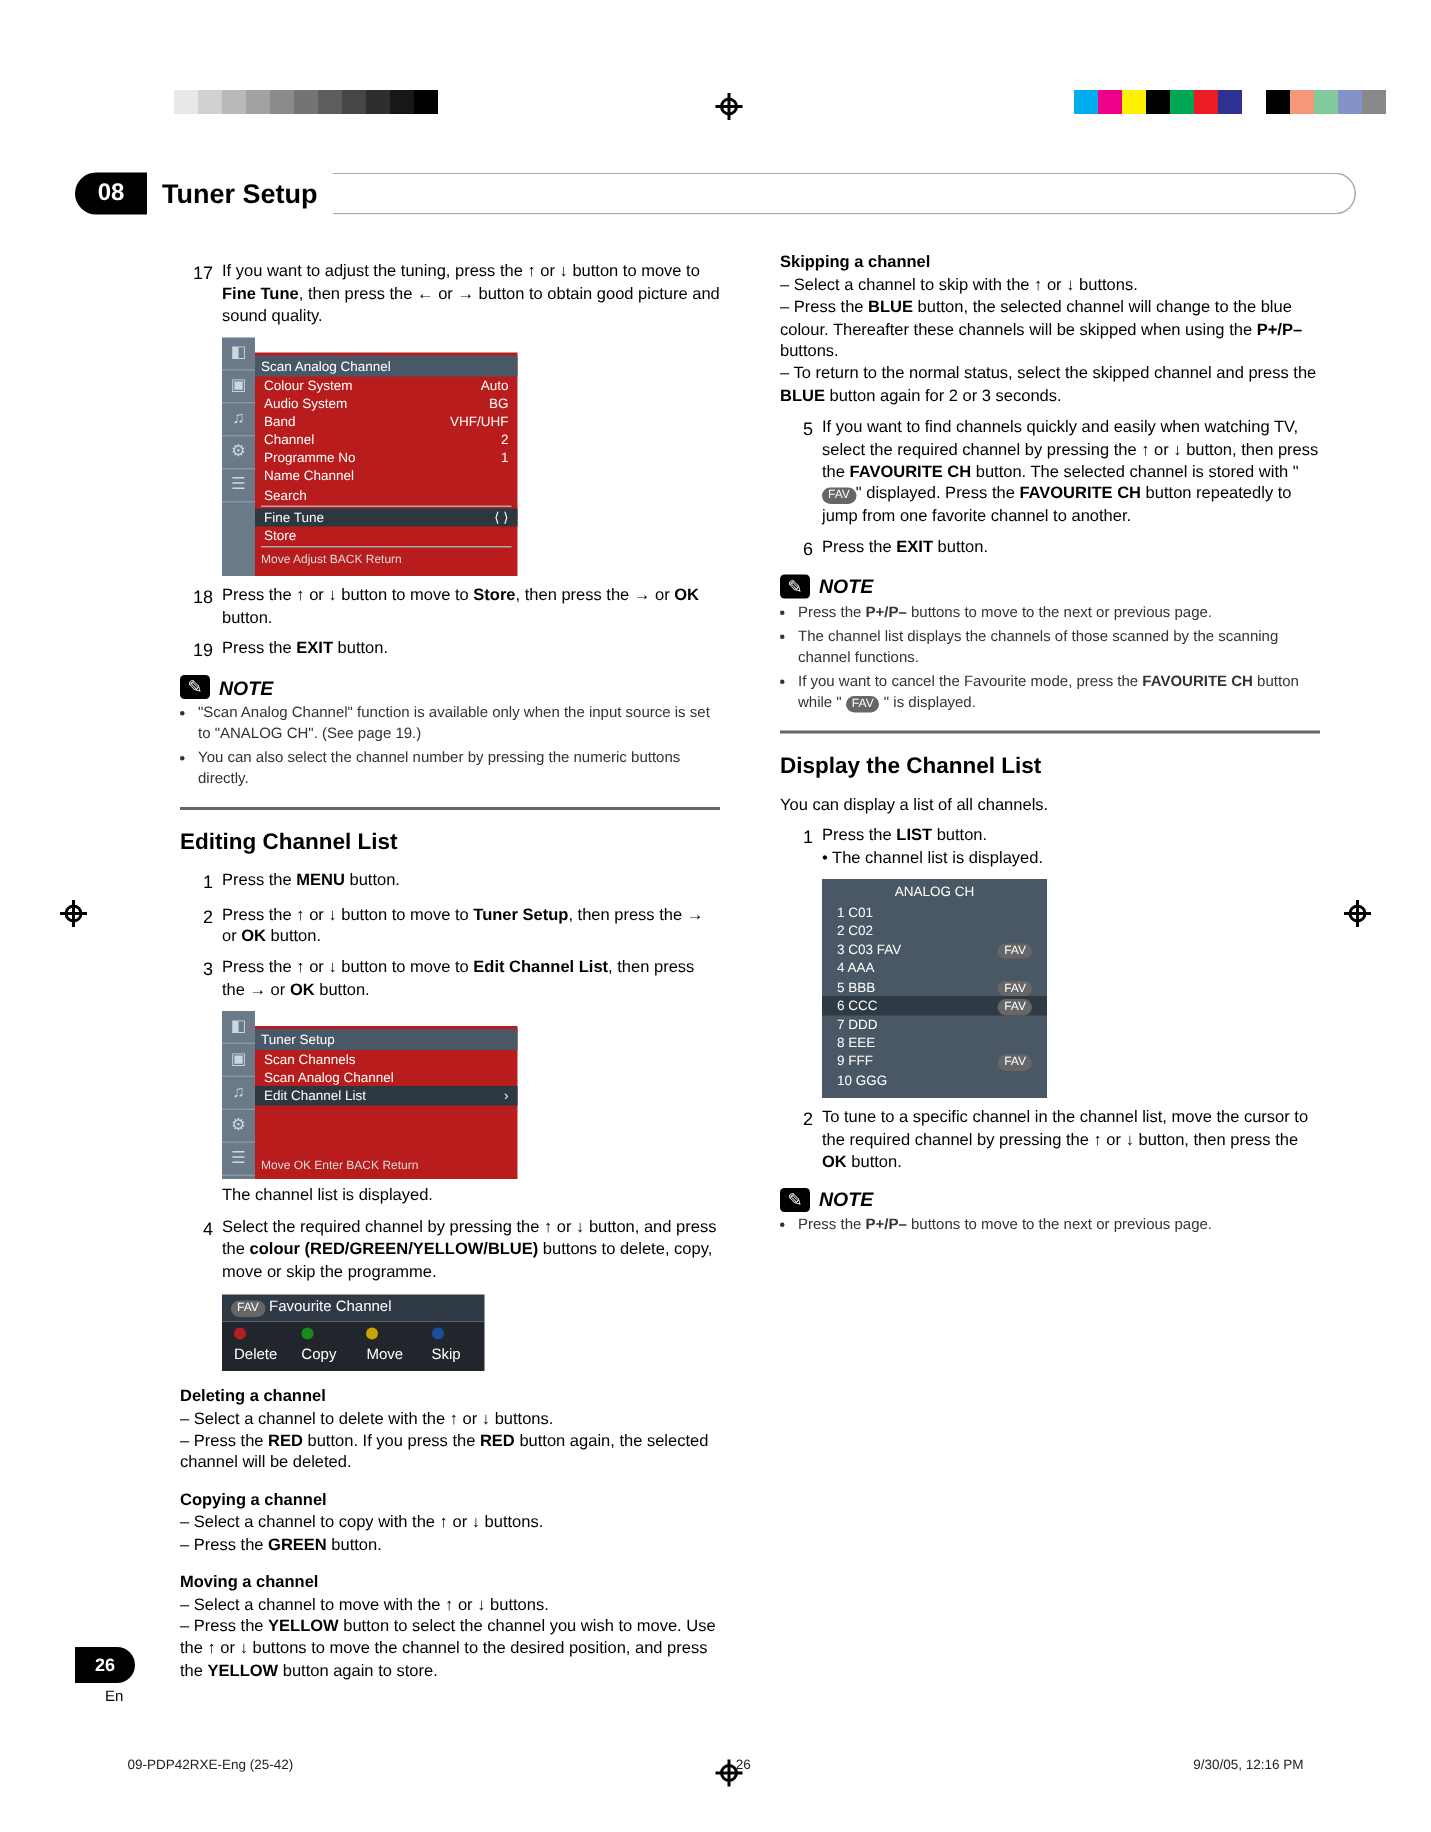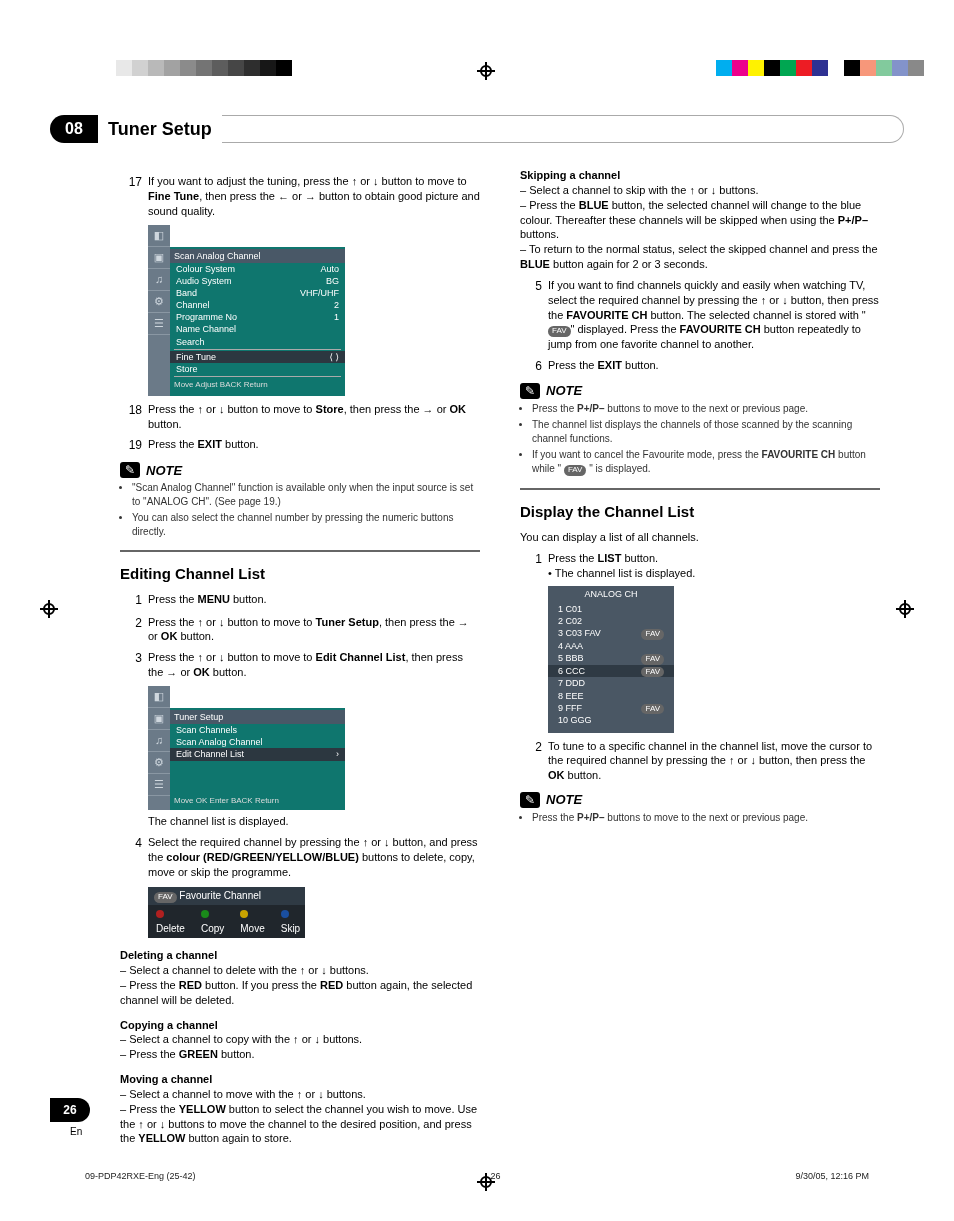--- a/index.html
+++ b/index.html
@@ -44,22 +44,22 @@
   }
   
   .columns { position:absolute; top: 168px; left: 120px; right: 60px; display:flex; gap: 40px; }
   .col { width: 360px; line-height: 1.35; }
   .step-row { display:flex; margin-top: 6px; }
   .stepnum { width: 22px; font-weight: normal; font-size: 12px; text-align:right; margin-right:6px; }
   .step-body { flex:1; }
   b { font-weight: bold; }
   .arrow { font-weight: bold; font-family: Arial; }
   .osd {
-    background:#0f766e; color:#fff; font-size:9px; width:175px;
-    padding: 2px 0 4px 0; margin-left: 28px; margin-top: 22px;
+    background:#b91c1c; color:#fff; font-size:9px; width:175px;
+    padding: 2px 0 4px 0; margin-left: 28px; margin-top: 10px;
   }
   .osd2 { width: 175px; }
   .osd .title { background:#495867; padding:1px 4px; font-size:9px; }
   .osd .row { display:flex; justify-content:space-between; padding:0 6px; }
   .osd .sep { height:1px; background:#aaa; margin:1px 4px; }
   .osd .hint { font-size:8px; padding:1px 4px; margin-top:2px; color:#ddd; }
   .osd .sel { background:#2c3740; }
   .osd-side { display:flex; margin-left:28px; margin-top:6px; }
   .side-icons { width:22px; background:#6b7a88; display:flex; flex-direction:column; }
   .side-icons div { width:22px; height:22px; border-bottom:1px solid #8a97a3; display:flex; align-items:center; justify-content:center; color:#cfd7de; font-size:11px; }
@@ -69,28 +69,28 @@
   .note-hd .box { background:#000; color:#fff; width:20px; height:16px; border-radius:3px; display:flex; align-items:center; justify-content:center; font-size:12px; margin-right:6px; }
   .note-hd .txt { font-style: italic; font-weight: bold; font-size:13px; }
   .note-ul { margin:2px 0 0 12px; padding:0; font-size:10px; color:#333; }
   .note-ul li { list-style: disc; margin-bottom:3px; }
   .hdr {
     font-size:15px; font-weight:bold; border-bottom:2px solid #555; padding-bottom:2px; margin-top:16px; margin-bottom:6px;
   }
   .subhdr { font-weight:bold; margin-top:10px; }
   .fav-badge { display:inline-block; background:#666; color:#fff; font-size:8px; border-radius:6px; padding:0 4px; }
   .fav-table {
-    margin-left:28px; margin-top:8px; width:157px; font-size:10px; color:#fff;
+    margin-left:28px; margin-top:8px; width:175px; font-size:10px; color:#fff;
   }
   .fav-table .ft-top { background:#2f3a44; padding:2px 6px; }
   .fav-table .ft-body { background:#20262c; display:grid; grid-template-columns:1fr 1fr 1fr 1fr; }
   .fav-table .ft-body div { padding:3px 8px; }
   .ft-body .dot { display:inline-block; width:8px; height:8px; border-radius:50%; margin-right:4px; background:#888; }
   .list-osd {
-    margin-left:28px; margin-top:6px; width:126px; background:#4a5764; color:#fff; font-size:9px;
+    margin-left:28px; margin-top:6px; width:150px; background:#4a5764; color:#fff; font-size:9px;
     padding-bottom:6px;
   }
   .list-osd .lo-title { text-align:center; padding:2px 0; }
   .list-osd .lo-row { display:flex; justify-content:space-between; padding:0 10px; }
   .list-osd .lo-row.sel { background:#2f3a44; }
   .hr { height:2px; background:#666; margin: 12px 0; }
   
   .page-badge {
     position:absolute; left:50px; top:1098px; background:#000; color:#fff;
     width:40px; height:24px; line-height:24px; text-align:center; font-weight:bold;

